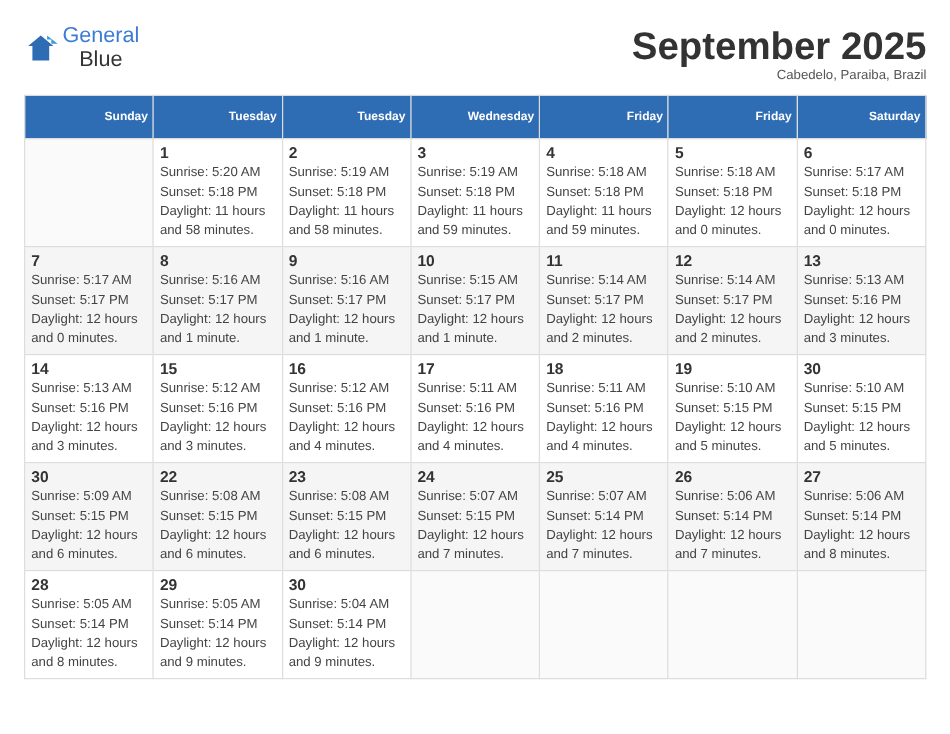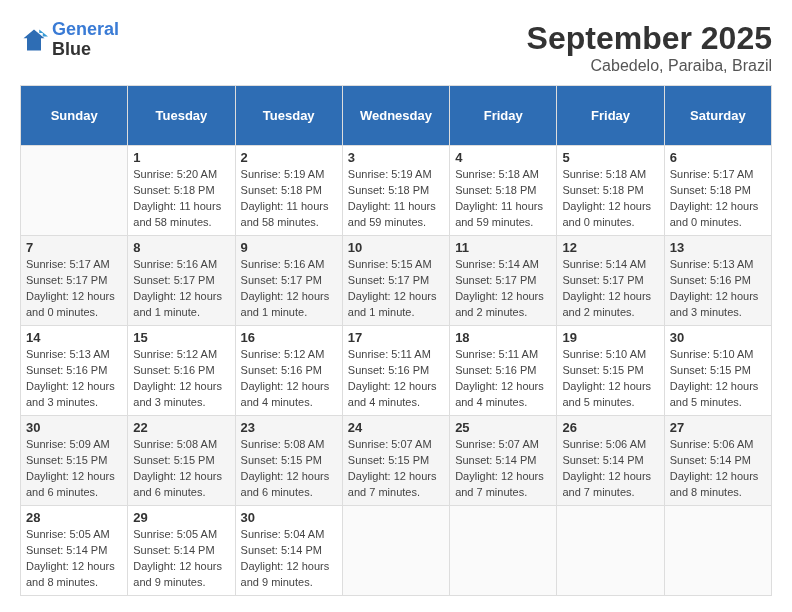--- a/index.html
+++ b/index.html
@@ -16,55 +16,56 @@
       align-items: flex-start;
       margin-bottom: 10px;
     }
     .logo {
       display: flex;
       align-items: center;
       gap: 4px;
     }
     .logo-text {
       font-size: 18px;
-      font-weight: bold;
+      font-weight: normal;
       color: #333;
       line-height: 1.1;
+      text-align: center;
     }
     .logo-text span {
       color: #3a7bd5;
     }
     .logo-icon {
       width: 28px;
       height: 28px;
     }
     .title-block {
       text-align: right;
     }
     .month-title {
       font-size: 32px;
       font-weight: bold;
       color: #333;
       margin-left: 28px;
     }
     .subtitle {
-      font-size: 16px;
+      font-size: 11px;
       color: #555;
     }
     table {
       width: 100%;
       border-collapse: collapse;
       font-size: 11px;
     }
     thead tr th {
       background-color: #2e6db4;
       color: #fff;
-      padding: 22px 4px;
-      text-align: center;
-      font-size: 13px;
+      padding: 12px 4px;
+      text-align: right;
+      font-size: 10px;
       font-weight: bold;
       border: 1px solid #ddd;
     }
     tbody tr td {
       border: 1px solid #ddd;
       vertical-align: top;
       padding: 4px 5px;
       width: 14.28%;
       min-height: 80px;
       height: 90px;

